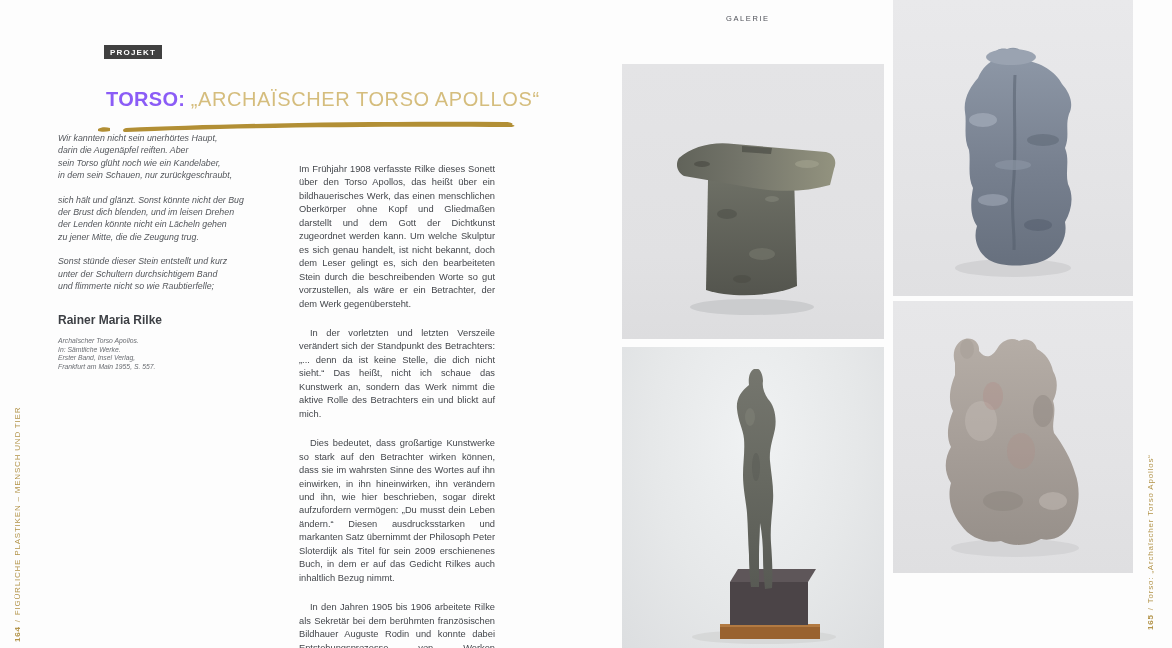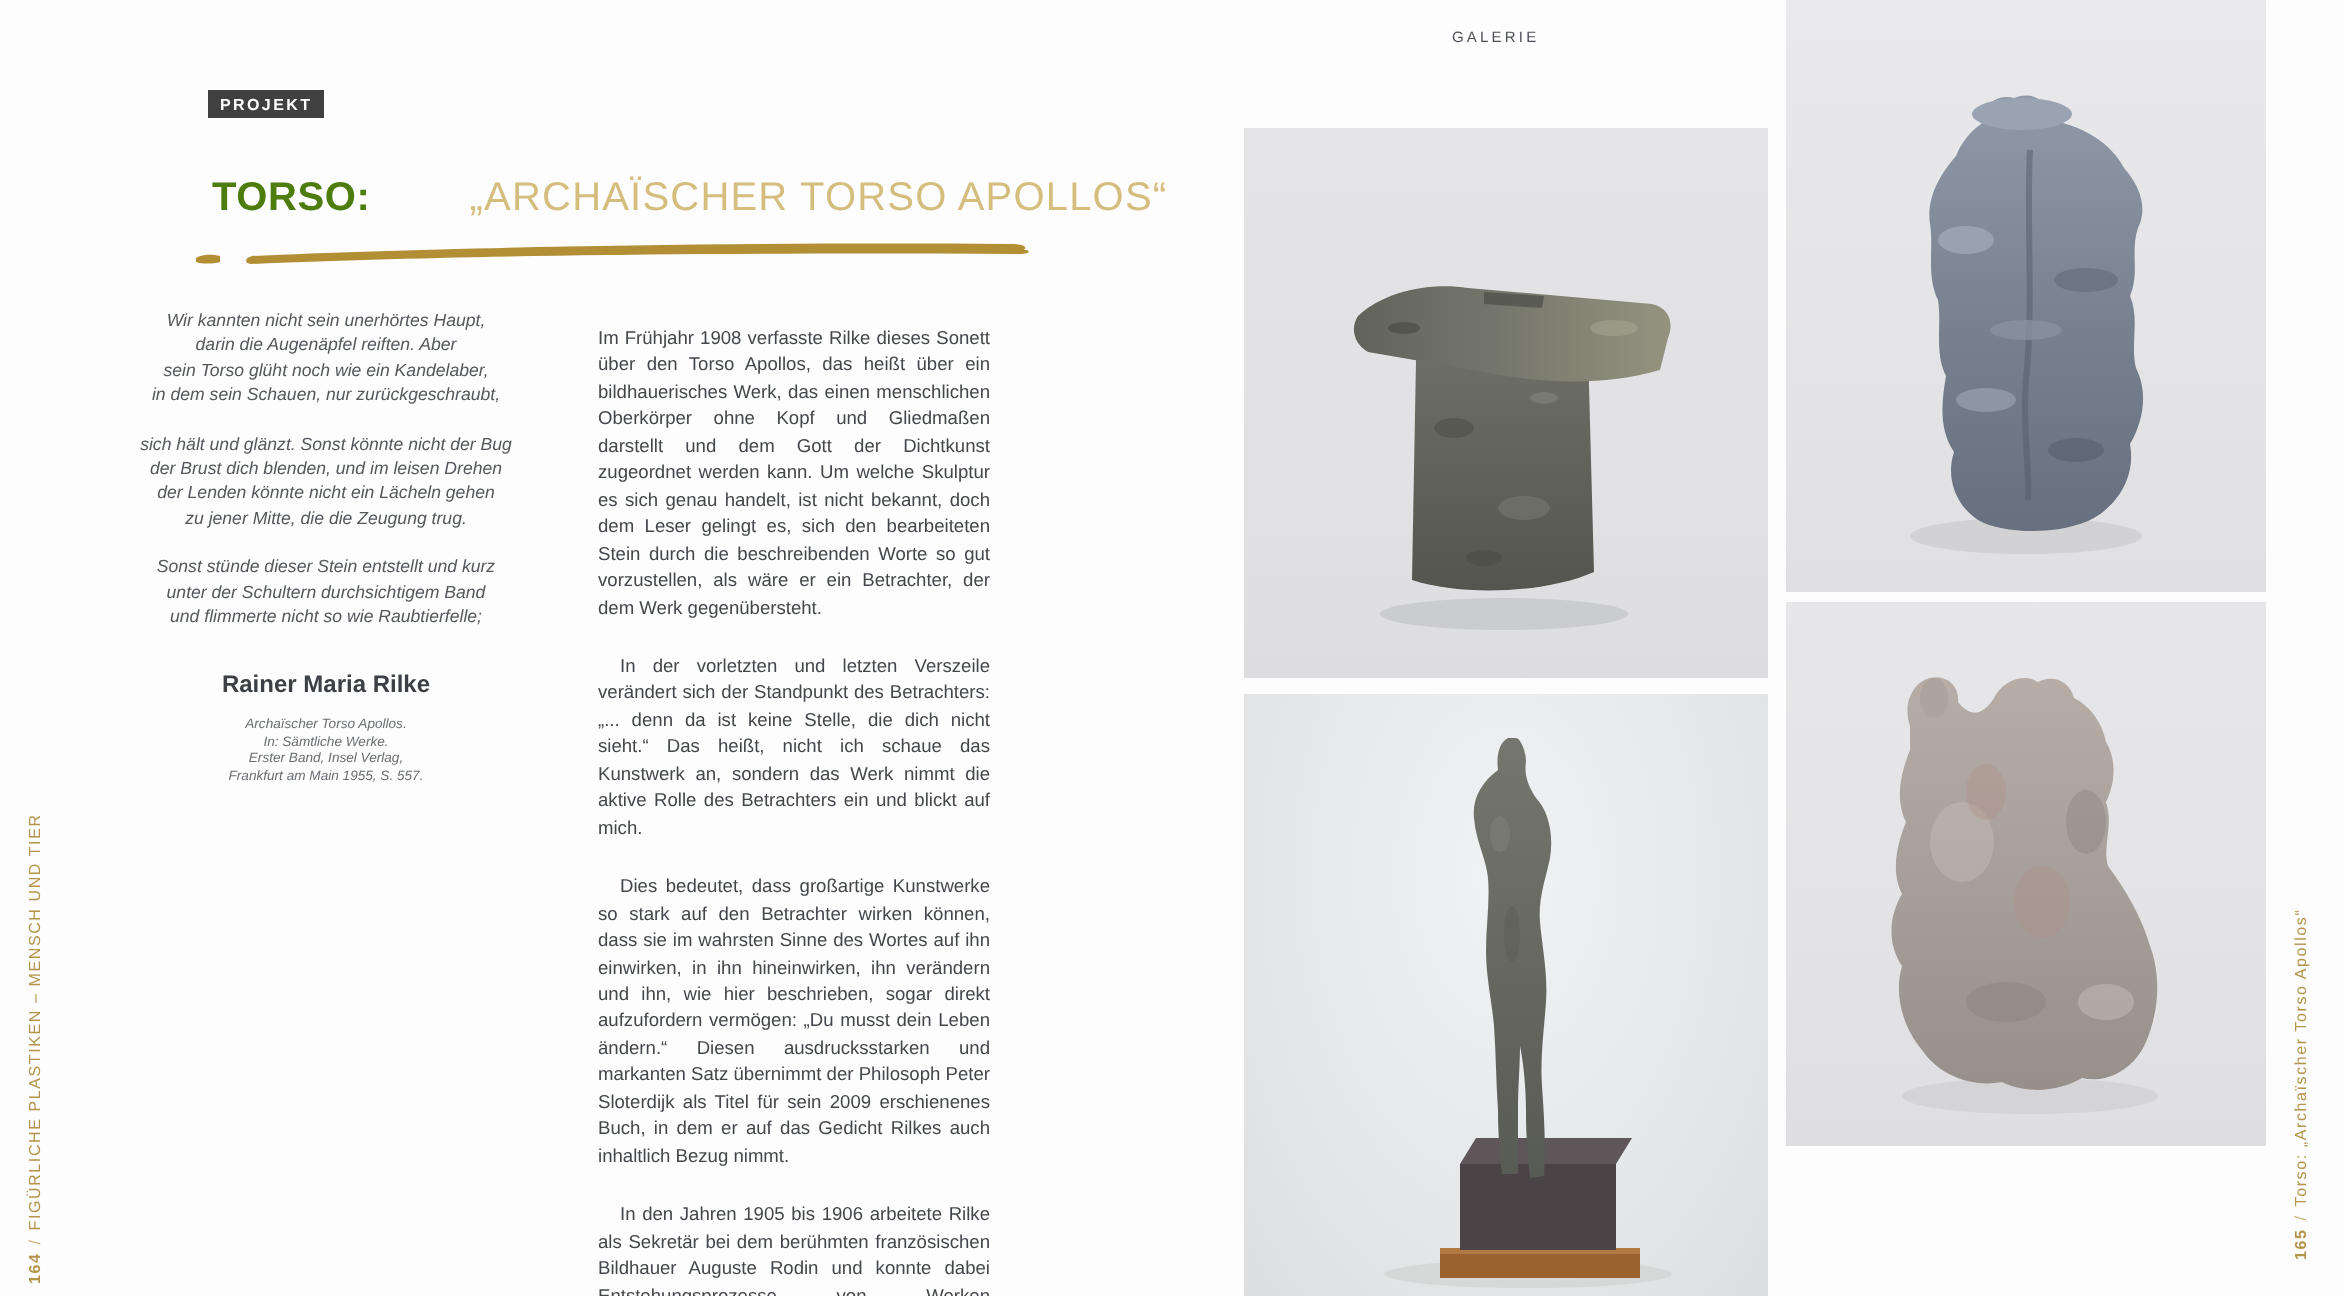--- a/index.html
+++ b/index.html
@@ -9,26 +9,26 @@
   
   .galerie{position:absolute;left:726px;top:14px;font-size:7.5px;letter-spacing:1.6px;
            color:#4e5058;font-weight:400;}
 
   
   .badge{position:absolute;left:104px;top:45px;background:#404040;color:#ffffff;
          font-size:8px;font-weight:700;letter-spacing:1.2px;padding:2.5px 6px 2px 6px;}
 
   
   .title{position:absolute;left:106px;top:88px;font-size:20px;white-space:nowrap;}
-  .title .lead{font-weight:700;color:#4d7c0f;letter-spacing:.3px;}
-  .title .rest{font-weight:400;color:#d5bd7d;letter-spacing:.6px;margin-left:44px;}
+  .title .lead{font-weight:700;color:#8b5cf6;letter-spacing:.3px;}
+  .title .rest{font-weight:400;color:#d5bd7d;letter-spacing:.6px;}
   .brush{position:absolute;left:96px;top:119px;}
 
   
-  .poem{position:absolute;left:58px;top:154px;width:210px;text-align:center;
+  .poem{position:absolute;left:58px;top:132px;width:210px;text-align:left;
         font-style:italic;color:#54575c;font-size:8.8px;line-height:12.4px;}
   .poem .stanza{margin:0 0 12px 0;}
   .poem .author{font-style:normal;font-weight:700;color:#3c3f44;font-size:12px;
                 margin-top:22px;margin-bottom:10px;}
   .poem .source{font-size:6.8px;line-height:8.8px;color:#6a6d72;}
 
   
   .bodycol{position:absolute;left:283px;top:147px;width:228px;color:#43464b;
            font-size:9.3px;line-height:13.45px;text-align:justify;}
   .bodycol p{margin:16px;}

